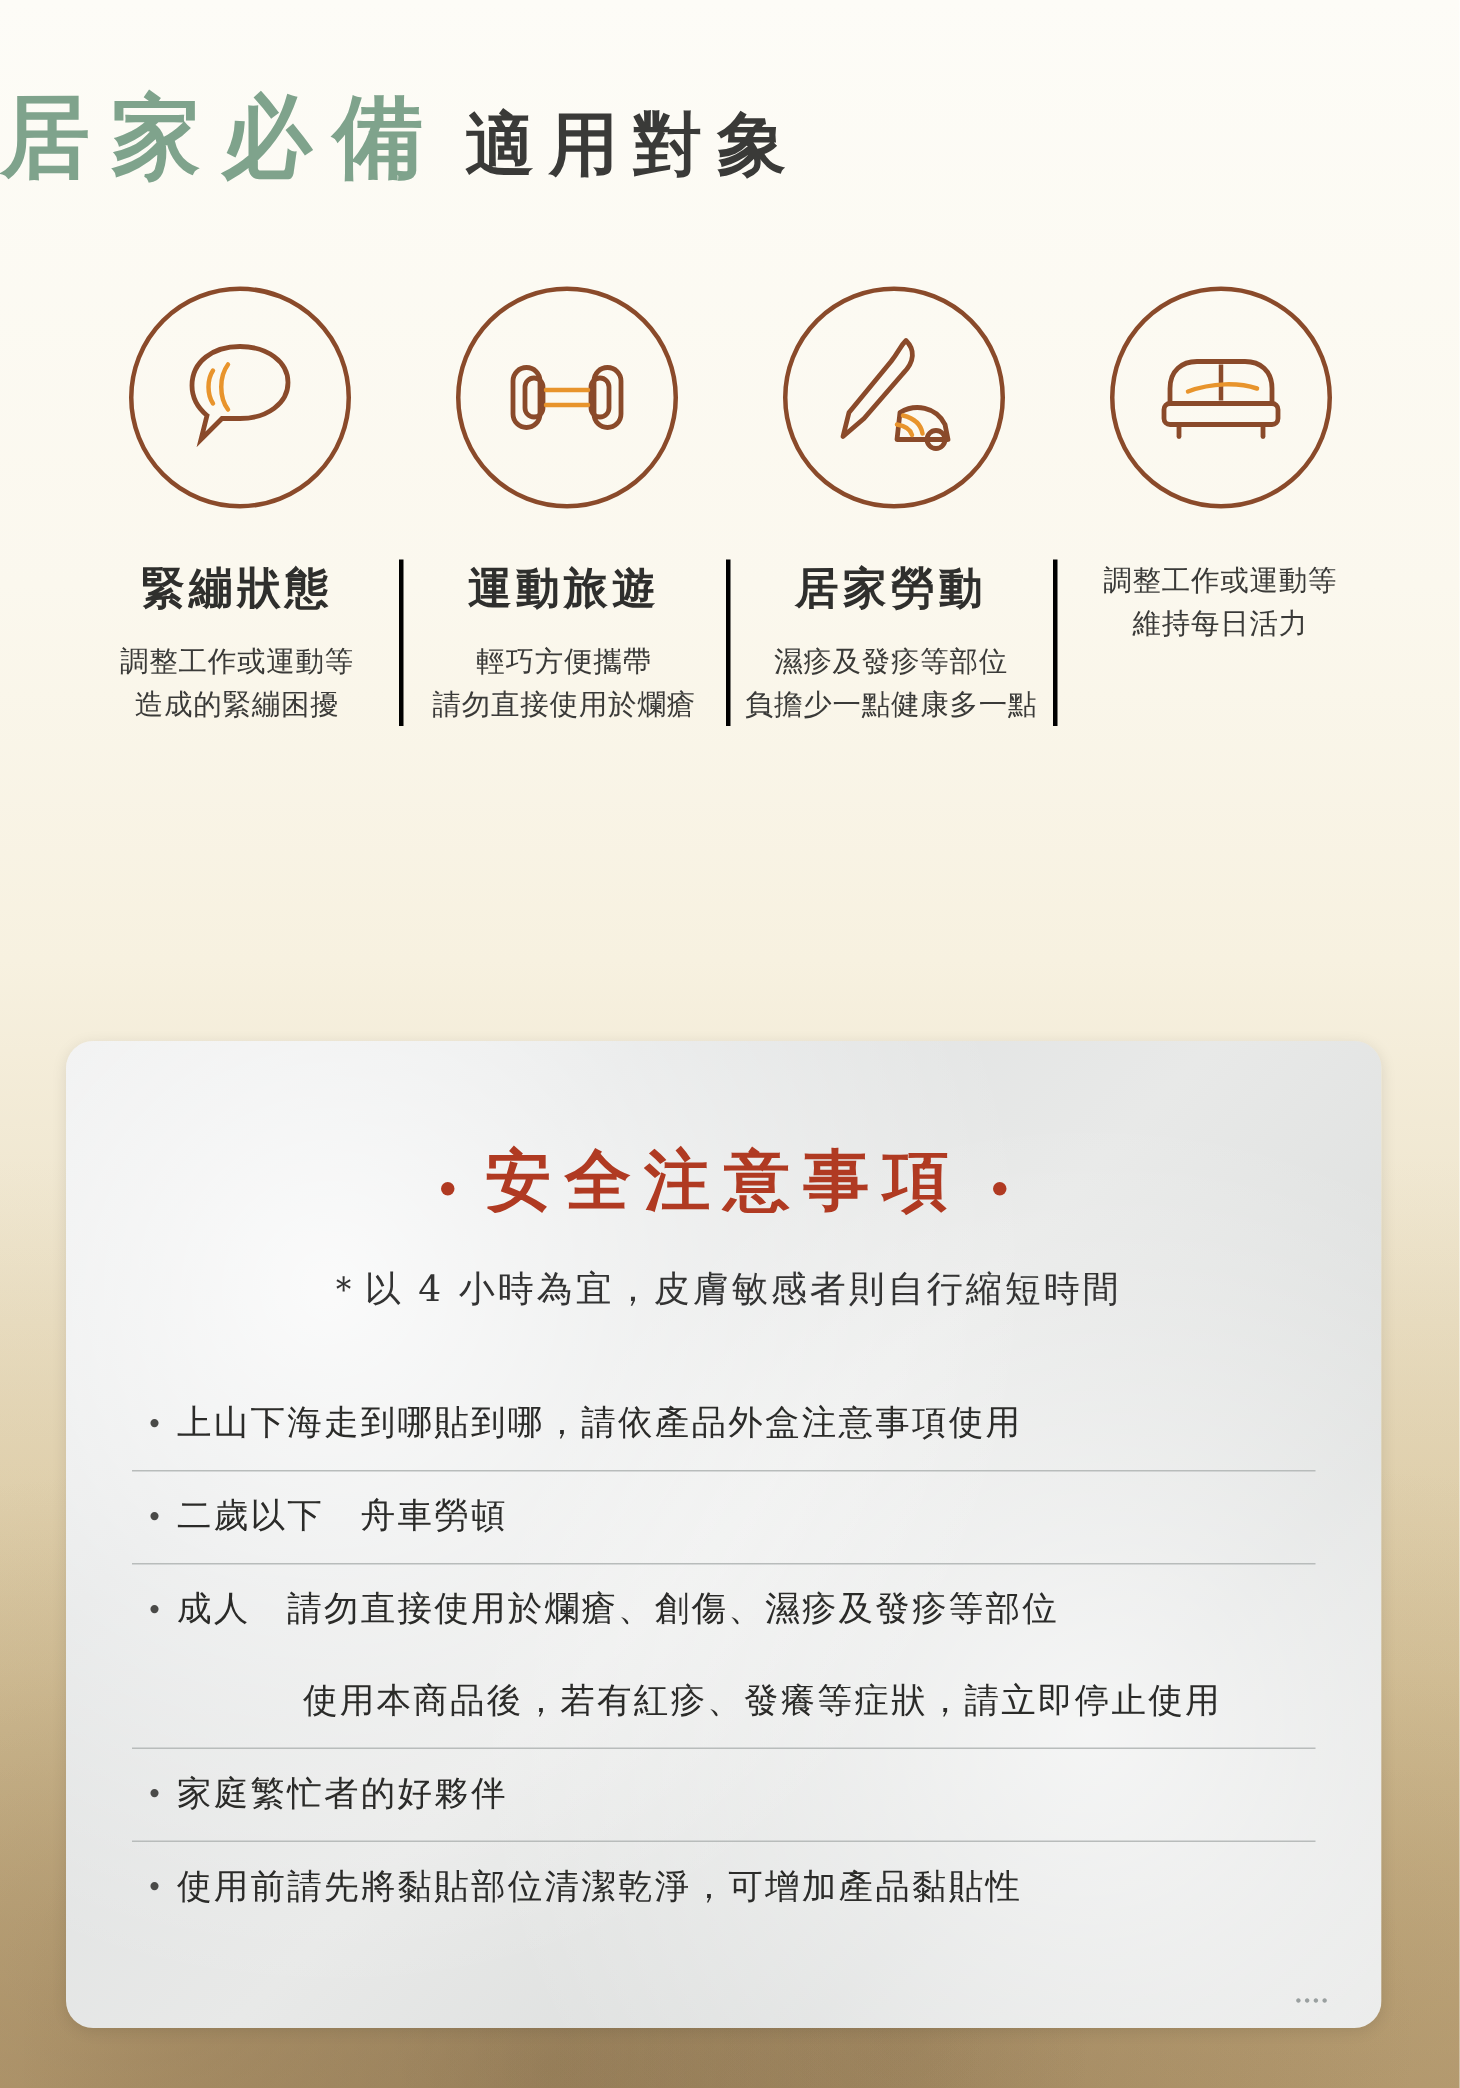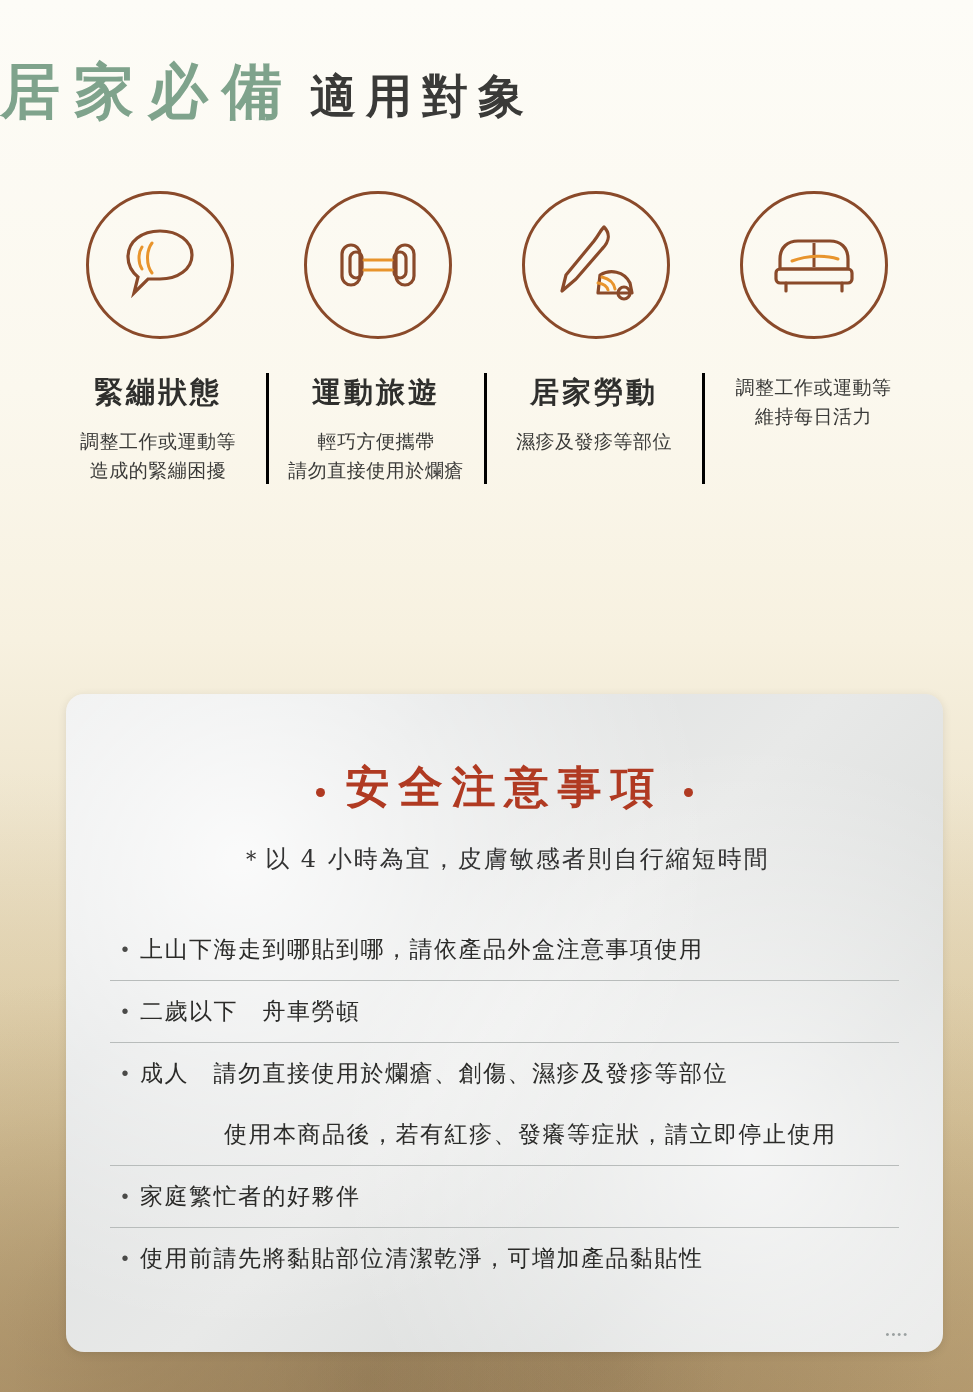--- a/index.html
+++ b/index.html
@@ -106,21 +106,21 @@
     font-family: "DejaVu Serif", serif;
     font-size: 19px;
     color: #3a3a38;
     line-height: 1.5;
     letter-spacing: 0.5px;
   }
 
   
   .notice {
     position: absolute;
-    left: 66px;
+    left: 44px;
     top: 694px;
     width: 877px;
     height: 658px;
     border-radius: 18px;
     background:
       radial-gradient(circle at 20% 25%, rgba(255,255,255,0.85) 0%, rgba(255,255,255,0) 55%),
       radial-gradient(circle at 78% 70%, rgba(255,255,255,0.7) 0%, rgba(255,255,255,0) 50%),
       linear-gradient(135deg, #e9eaea 0%, #dfe1e1 25%, #e8e9e8 50%, #dcdedd 75%, #e6e7e6 100%);
     box-shadow: 0 2px 10px rgba(0,0,0,0.10);
     box-sizing: border-box;
@@ -255,20 +255,21 @@
       <div class="f-line">造成的緊繃困擾</div>
     </div>
     <div class="feature">
       <div class="f-title">運動旅遊</div>
       <div class="f-line">輕巧方便攜帶</div>
       <div class="f-line">請勿直接使用於爛瘡</div>
     </div>
     <div class="feature">
       <div class="f-title">居家勞動</div>
       <div class="f-line">濕疹及發疹等部位</div>
+      <div class="f-line">負擔少一點健康多一點</div>
     </div>
     <div class="feature">
       <div class="f-line">調整工作或運動等</div>
       <div class="f-line">維持每日活力</div>
     </div>
   </div>
 
   <div class="notice">
     <div class="notice-title-wrap">
       <span class="dot-deco"></span>

